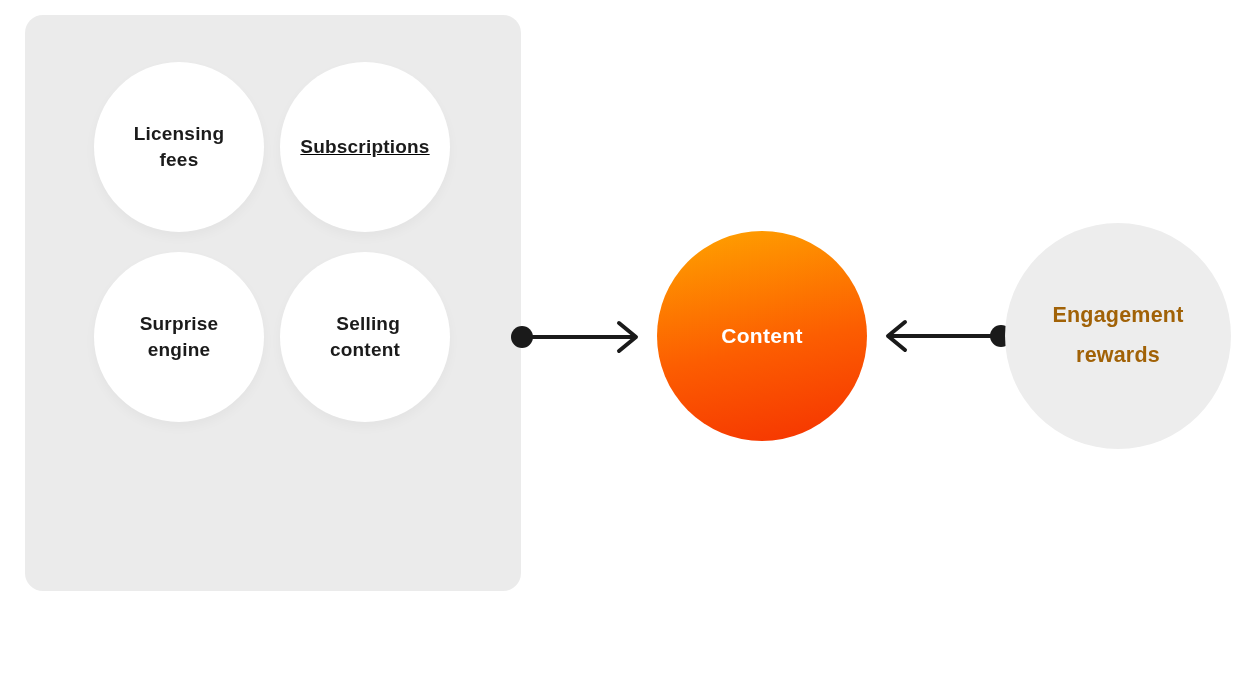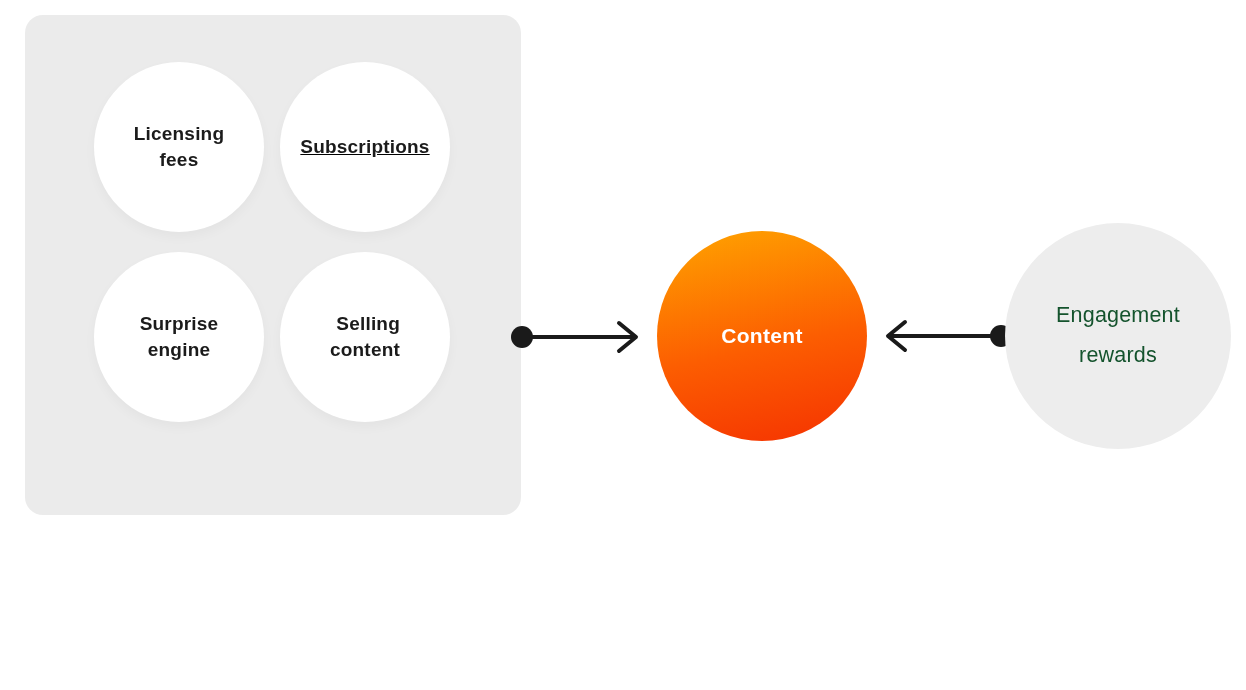--- a/index.html
+++ b/index.html
@@ -16,21 +16,21 @@
   }
   .stage {
     position: absolute;
     inset: 0;
   }
   .panel {
     position: absolute;
     left: 25px;
     top: 15px;
     width: 496px;
-    height: 500px;
+    height: 576px;
     background: #ebebeb;
     border-radius: 18px;
   }
   .node {
     position: absolute;
     border-radius: 50%;
     display: flex;
     align-items: center;
     justify-content: center;
     text-align: center;
@@ -72,22 +72,22 @@
   }
   .engagement-node {
     left: 1005px;
     top: 223px;
     width: 226px;
     height: 226px;
     background: #ededed;
   }
   .engagement-label {
     font-size: 21.5px;
-    font-weight: 400;
-    color: #14532d;
+    font-weight: 700;
+    color: #a16207;
     line-height: 1.85;
     white-space: pre-line;
     letter-spacing: 0.2px;
   }
   .arrow {
     position: absolute;
   }
   .arrow-left  { left: 506px; top: 317px; }
   .arrow-right { left: 880px; top: 316px; }
 </style>

